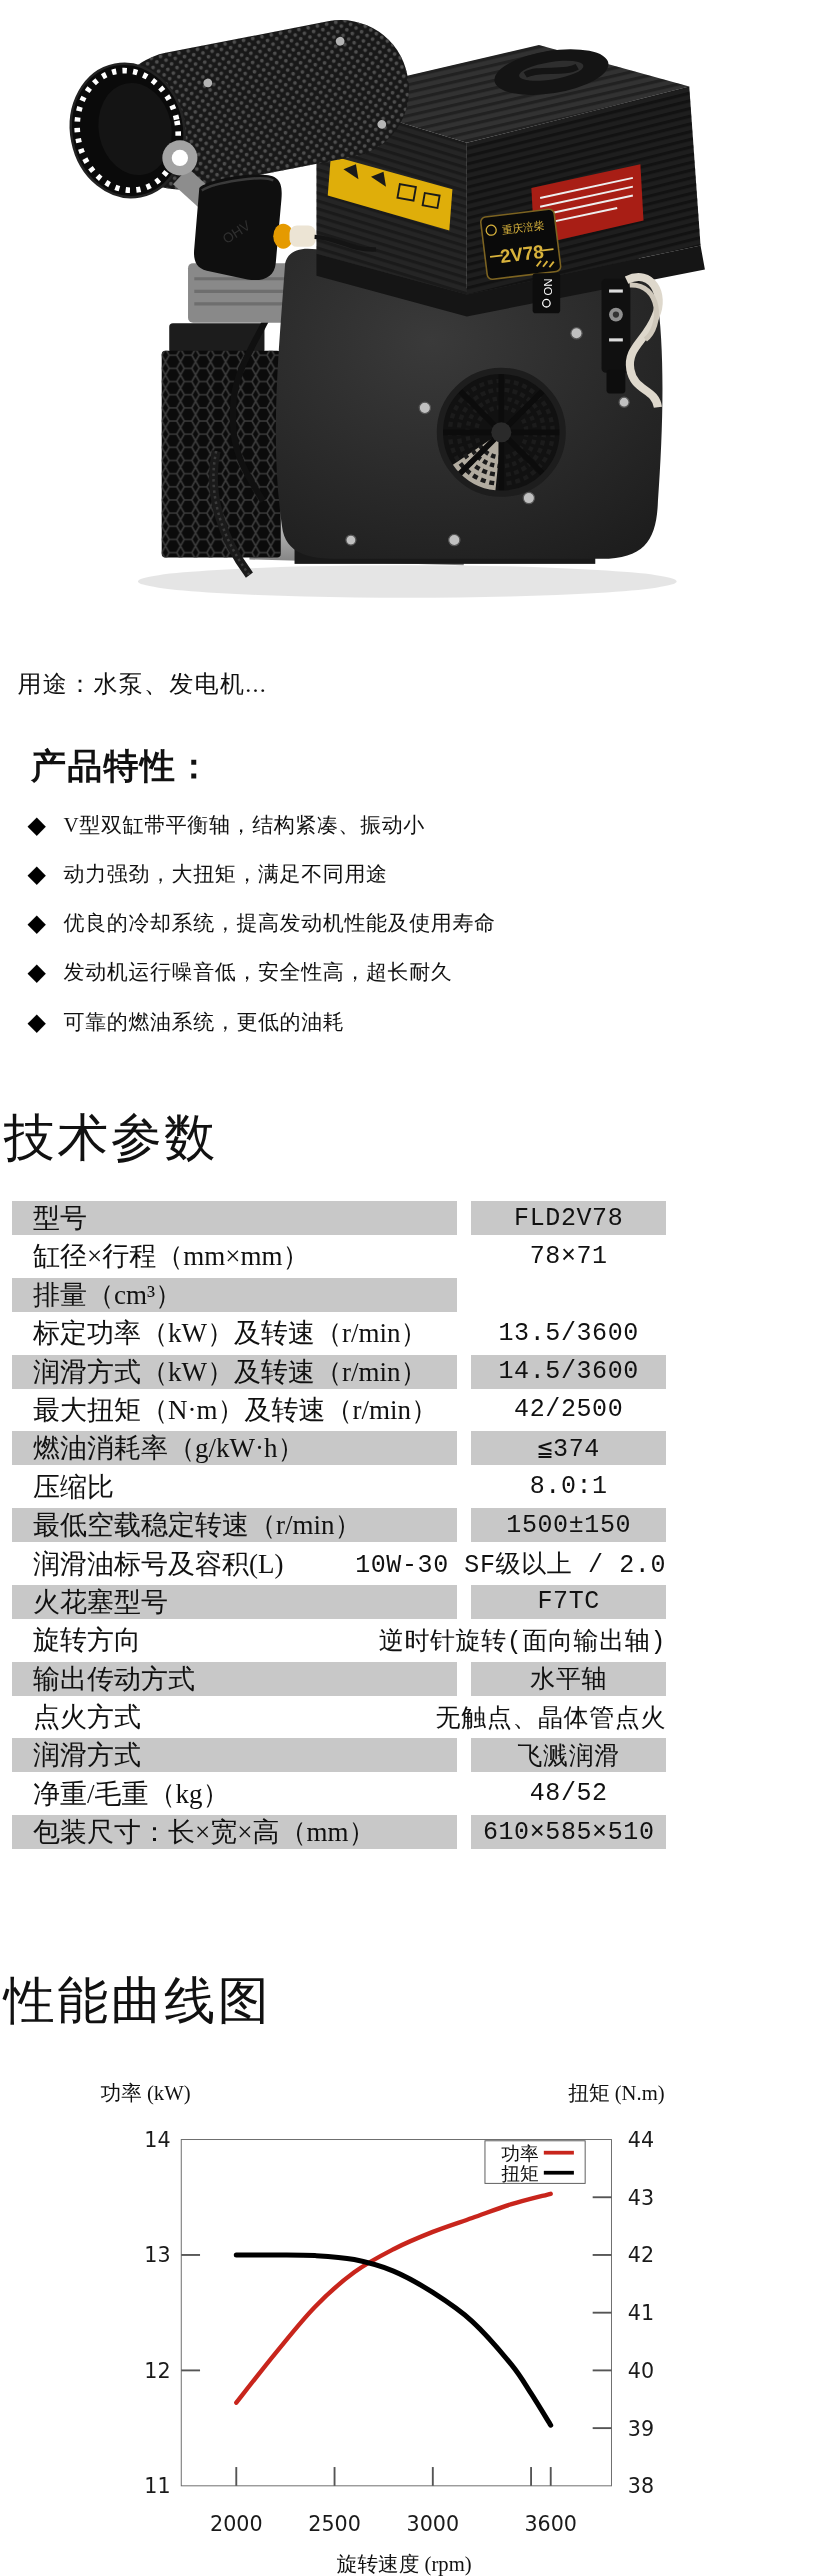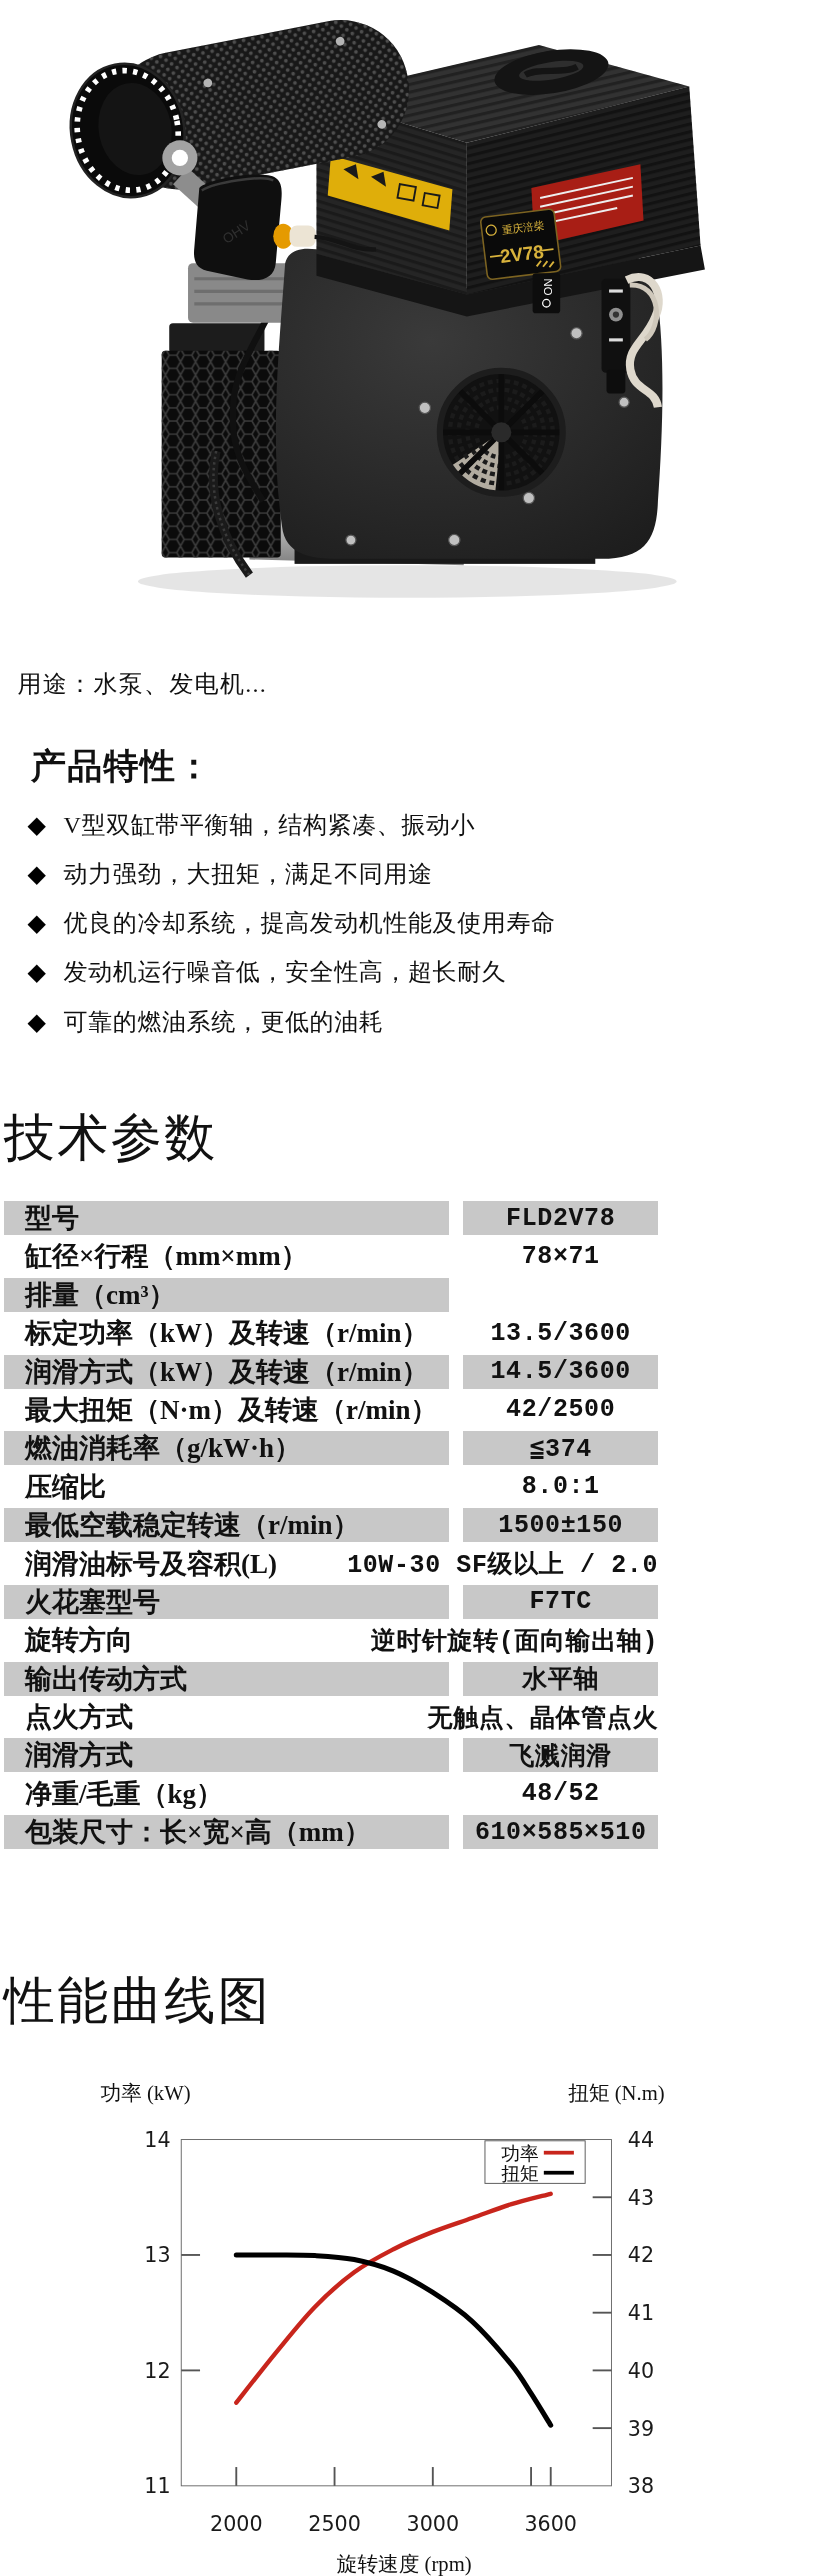--- a/index.html
+++ b/index.html
@@ -5,24 +5,24 @@
   html,body{margin:0;padding:0;background:#fff;}
   #page{position:relative;width:814px;height:2576px;background:#ffffff;overflow:hidden;
         font-family:"Liberation Serif","DejaVu Serif",serif;color:#111;}
   .abs{position:absolute;}
   
   #usage-line{left:17.5px;top:668px;font-size:24px;letter-spacing:1.3px;white-space:nowrap;}
   #features-title{left:31px;top:743px;font-size:35px;letter-spacing:1.3px;font-weight:bold;}
   #features-list{left:27.6px;top:808px;width:783px;}
   .feature-item{display:flex;align-items:center;height:33px;margin-bottom:16.3px;}
   .feature-bullet{flex:0 0 36px;font-size:24px;color:#000;}
-  .feature-text{font-size:24px;letter-spacing:0.6px;white-space:nowrap;}
+  .feature-text{font-size:21px;letter-spacing:0.6px;white-space:nowrap;}
   
   #specs-title{left:3.8px;top:1104px;font-size:51px;letter-spacing:2.5px;}
-  #specs-table{left:4px;top:1201px;width:654px;font-weight:bold;}
+  #specs-table{left:12px;top:1201px;width:654px;}
   .spec-row{display:flex;height:34px;margin-bottom:4.4px;}
   .spec-cell{display:flex;align-items:center;}
   .spec-label{width:445px;padding-left:21px;box-sizing:border-box;font-size:27px;white-space:nowrap;}
   .spec-gap{width:14.4px;background:#fff;}
   .spec-value{flex:1;justify-content:center;font-family:"Liberation Mono","DejaVu Sans Mono",monospace;
               font-size:25px;letter-spacing:0.6px;white-space:nowrap;text-align:center;}
   .spec-row.gray .spec-label,.spec-row.gray .spec-value{background:#c8c8c8;}
   
   #perf-title{left:3.8px;top:1967px;font-size:51px;letter-spacing:2.5px;}
   #perf-chart{left:0;top:2055px;}

